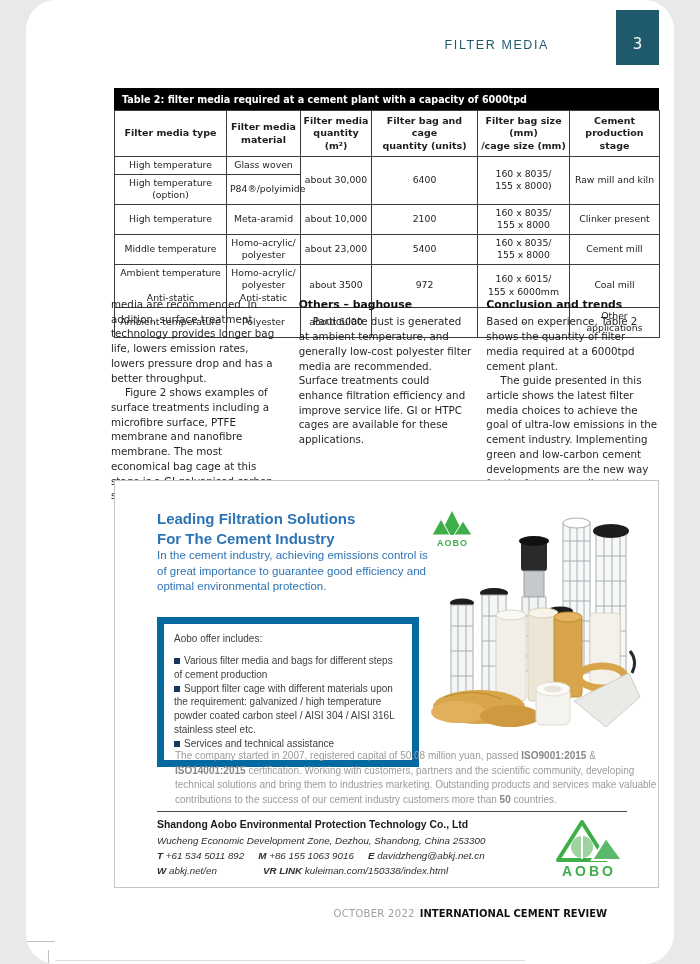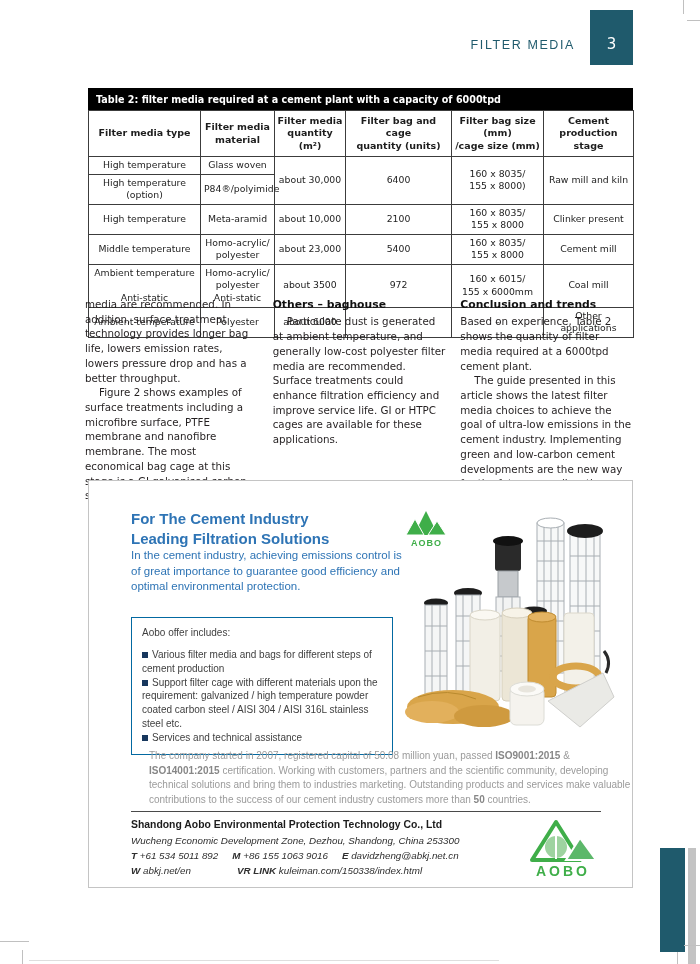--- a/index.html
+++ b/index.html
@@ -1,17 +1,17 @@
 <!DOCTYPE html>
 <html><head>
 <meta charset="utf-8">
 <style>
   * { margin:0; padding:0; box-sizing:border-box; }
   body { background:#e9e9e9; font-family:"DejaVu Sans", sans-serif; }
-  .page { position:relative; width:700px; height:964px; background:#ffffff; margin:0 auto; overflow:hidden; }
+  .page { position:relative; width:648px; height:964px; background:#ffffff; margin:0 auto; overflow:hidden;border-radius:30px; }
 
   
   .header-label { position:absolute; top:38px; right:125px; color:#1f5a6c; font-size:12.5px;
     letter-spacing:1.6px; font-family:"Liberation Sans", sans-serif; }
   .page-num-box { position:absolute; left:590px; top:10px; width:43px; height:55px; background:#1f5a6c;
     color:#ffffff; display:flex; align-items:flex-end; justify-content:center; font-size:15px; padding-bottom:12px; }
   .mark { position:absolute; background:#c0c0c0; }
   .mark-tr-v { left:683px; top:0; width:1px; height:14px; }
   .mark-tr-h { left:687px; top:20px; width:13px; height:1px; }
 
@@ -36,21 +36,21 @@
   .article p.indent { text-indent:14px; }
   .end-marker { color:#1f5a6c; font-size:10px; margin-left:2px; }
 
   
   .ad { position:absolute; left:88px; top:480px; width:545px; height:408px; border:1px solid #c4c4c4;
     background:#fff; font-family:"Liberation Sans", sans-serif; }
   .ad-headline { position:absolute; left:42px; top:28px; color:#2e74b5; font-weight:bold;
     font-size:15px; line-height:1.3; }
   .ad-intro { position:absolute; left:42px; top:67px; width:276px; color:#2e74b5; font-size:11.5px; line-height:1.35; }
   .offer-box { position:absolute; left:42px; top:136px; width:262px; min-height:112px;
-    border:1px solid #0369a1; padding:9px 10px; font-size:10px; color:#3f3f3f; }
+    border:7px solid #0369a1; padding:9px 10px; font-size:10px; color:#3f3f3f; }
   .offer-title { margin-bottom:10px; }
   .offer-item { line-height:1.38; }
   .bullet { display:inline-block; width:6px; height:6px; background:#17375d; margin-right:4px; }
   .photo { position:absolute; right:6px; top:20px; width:228px; height:240px; }
   .about { position:absolute; left:60px; top:268px; width:486px; color:#9b9b9b; font-size:10px; line-height:1.45; }
   .about b { color:#878787; }
   .divider { position:absolute; left:42px; top:330px; width:470px; border-top:1px solid #4a4a4a; }
   .contact { position:absolute; left:42px; top:336px; font-size:9.8px; color:#2f2f2f; line-height:1.55; }
   .contact .name { font-weight:bold; font-size:10.4px; color:#1c1c1c; }
   .contact .row { font-style:italic; }
@@ -176,22 +176,22 @@
     </div>
     <div class="col">
       <h3>Conclusion and trends</h3>
       <p>Based on experience, Table 2 shows the quantity of filter media required at a 6000tpd cement plant.</p>
       <p class="indent"><span>The guide presented in this article shows the latest filter media choices to achieve the goal of ultra-low emissions in the cement industry. Implementing green and low-carbon cement developments are the new way for the future as well as the present.</span><span class="end-marker">■</span></p>
     </div>
   </div>
 
   <div class="ad">
     <div class="ad-headline">
+      <div>Leading Filtration Solutions</div>
       <div>For The Cement Industry</div>
-      <div>Leading Filtration Solutions</div>
     </div>
     <div class="ad-intro">In the cement industry, achieving emissions control is of great importance to guarantee good efficiency and optimal environmental protection.</div>
 
     <div class="offer-box">
       <div class="offer-title">Aobo offer includes:</div>
       <div class="offer-item"><span class="bullet"></span><span>Various filter media and bags for different steps of cement production</span></div>
       <div class="offer-item"><span class="bullet"></span><span>Support filter cage with different materials upon the requirement: galvanized / high temperature powder coated carbon steel / AISI 304 / AISI 316L stainless steel etc.</span></div>
       <div class="offer-item"><span class="bullet"></span><span>Services and technical assistance</span></div>
     </div>
 
@@ -301,20 +301,23 @@
 
     <svg class="big-logo" width="84" height="64" viewBox="0 0 84 64">
       <path d="M6 45 L30 7 L54 45 Z" fill="#ffffff" stroke="#3fae49" stroke-width="4" stroke-linejoin="round"></path>
       <circle cx="30" cy="32" r="11" fill="#9ed3a0"></circle>
       <line x1="30" y1="20" x2="30" y2="44" stroke="#ffffff" stroke-width="2"></line>
       <path d="M40 45 L54 23 L70 45 Z" fill="#5cb86a" stroke="#ffffff" stroke-width="2"></path>
       <text x="10" y="61" font-size="14" font-weight="bold" fill="#3fae49" letter-spacing="3">AOBO</text>
     </svg>
   </div>
 
+  <div class="footer">
+    <span class="date">OCTOBER 2022</span><span class="mag">INTERNATIONAL CEMENT REVIEW</span>
+  </div>
   <div class="bar-teal"></div>
   <div class="bar-gray"></div>
   <div class="mark mark-br-h"></div>
   <div class="mark mark-br-v"></div>
   <div class="mark mark-bl-h"></div>
   <div class="mark mark-bl-v"></div>
   <div class="mark mark-bl-long"></div>
 
 </div>
 

